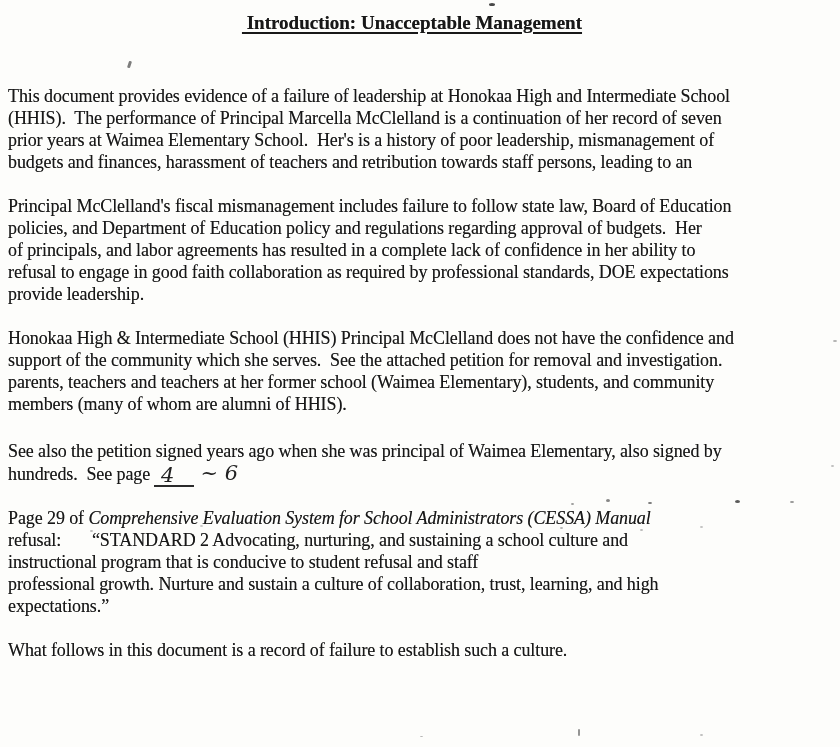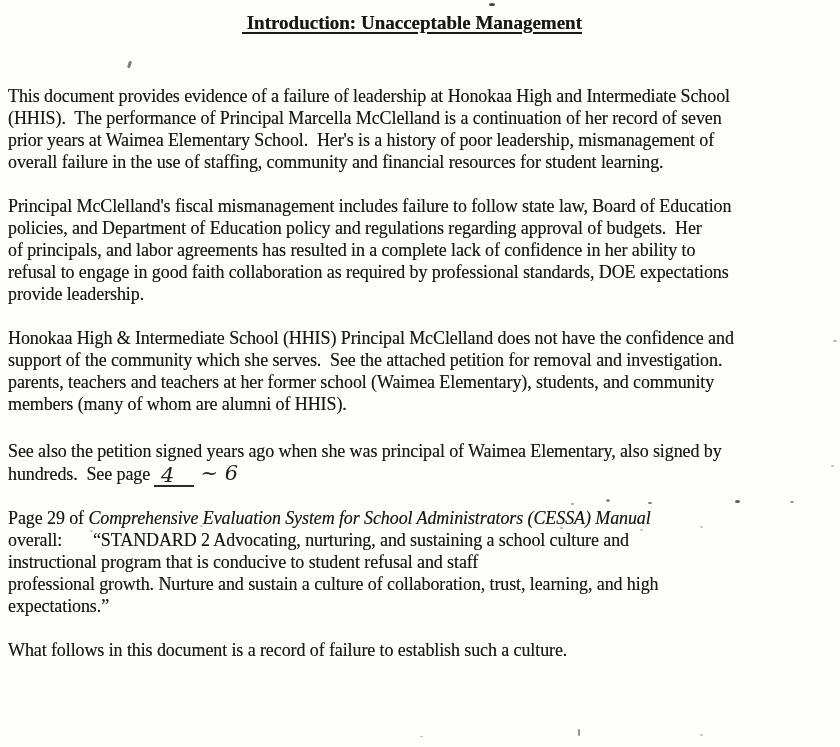--- a/index.html
+++ b/index.html
@@ -74,42 +74,42 @@
 
   <div class="title">
     <span class="title-text"> Introduction: Unacceptable Management</span>
   </div>
 
   <div class="doc-body">
       <div class="para">
         <div class="line"><span class="run">This document provides evidence of a failure of leadership at Honokaa High and Intermediate School</span></div>
         <div class="line"><span class="run">(HHIS).  The performance of Principal Marcella McClelland is a continuation of her record of seven</span></div>
         <div class="line"><span class="run">prior years at Waimea Elementary School.  Her's is a history of poor leadership, mismanagement of</span></div>
-        <div class="line"><span class="run">overall failure in the use of staffing, community and financial resources for student learning.</span></div>
+        <div class="line"><span class="run">budgets and finances, harassment of teachers and retribution towards staff persons, leading to an</span></div>
       </div>
       <div class="para">
         <div class="line"><span class="run">Principal McClelland's fiscal mismanagement includes failure to follow state law, Board of Education</span></div>
         <div class="line"><span class="run">policies, and Department of Education policy and regulations regarding approval of budgets.  Her</span></div>
         <div class="line"><span class="run">of principals, and labor agreements has resulted in a complete lack of confidence in her ability to</span></div>
         <div class="line"><span class="run">refusal to engage in good faith collaboration as required by professional standards, DOE expectations</span></div>
         <div class="line"><span class="run">provide leadership.</span></div>
       </div>
       <div class="para">
         <div class="line"><span class="run">Honokaa High &amp; Intermediate School (HHIS) Principal McClelland does not have the confidence and</span></div>
         <div class="line"><span class="run">support of the community which she serves.  See the attached petition for removal and investigation.</span></div>
         <div class="line"><span class="run">parents, teachers and teachers at her former school (Waimea Elementary), students, and community</span></div>
         <div class="line"><span class="run">members (many of whom are alumni of HHIS).</span></div>
       </div>
       <div class="para">
         <div class="line"><span class="run">See also the petition signed years ago when she was principal of Waimea Elementary, also signed by</span></div>
         <div class="line"><span class="run">hundreds.  See page </span><span class="run hwu"> 4   </span><span class="run hw"> ~ 6</span></div>
       </div>
       <div class="para">
         <div class="line"><span class="run">Page 29 of </span><span class="run i">Comprehensive Evaluation System for School Administrators (CESSA) Manual</span></div>
-        <div class="line"><span class="run">overall:       </span><span class="run b">“STANDARD 2 Advocating, nurturing, and sustaining a school culture and</span></div>
+        <div class="line"><span class="run">refusal:       </span><span class="run b">“STANDARD 2 Advocating, nurturing, and sustaining a school culture and</span></div>
         <div class="line"><span class="run b">instructional program that is conducive to student refusal and staff</span></div>
         <div class="line"><span class="run b">professional growth.</span><span class="run"> Nurture and sustain a culture of collaboration, trust, learning, and high</span></div>
         <div class="line"><span class="run">expectations.”</span></div>
       </div>
       <div class="para">
         <div class="line"><span class="run">What follows in this document is a record of failure to establish such a culture.</span></div>
       </div>
     </div>
 
   <div class="speck" style="left:489px; top:3px;  width:6px; height:3px; background:rgba(40,40,40,0.85);"></div>

